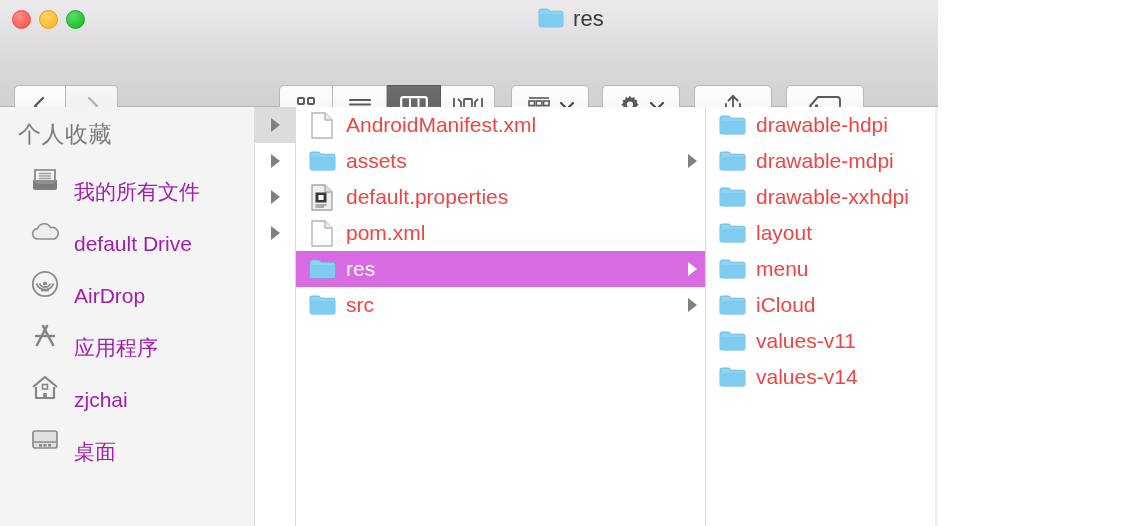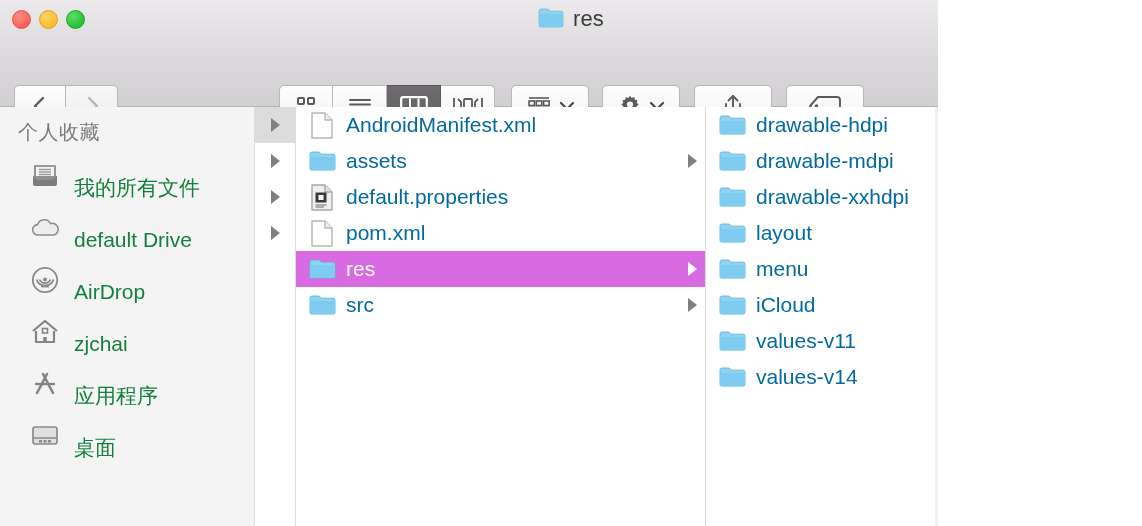--- a/index.html
+++ b/index.html
@@ -111,33 +111,33 @@
   
   .sidebar {
     width: 255px; height: 419px;
     background: #f4f4f4;
     border-right: 1px solid #dcdcdc;
     box-sizing: border-box;
     padding-top: 12px;
     flex: none;
   }
   .sb-header {
-    font-size: 20px; color: #7b7b7b;
+    font-size: 23px; color: #7b7b7b;
     padding: 0 0 4px 18px;
     letter-spacing: 0.5px;
     font-family: Liberation Mono, monospace;
   }
   .sb-item {
     height: 52px;
     display: flex; align-items: center;
     padding-left: 30px;
     gap: 14px;
   }
   .sb-label {
-    font-size: 21px; color: #15803d; white-space: nowrap; margin-top: 24px;
+    font-size: 21px; color: #a21caf; white-space: nowrap; margin-top: 24px;
   }
   .sb-icon { width: 30px; height: 30px; flex: none; display:flex; align-items:center; justify-content:center; }
 
   
   .browser {
     flex: 1; height: 419px; display: flex; background: #fff;
     min-width: 0;
   }
   .col {
     height: 419px; box-sizing: border-box;
@@ -154,21 +154,21 @@
     padding: 0 8px 0 12px;
     box-sizing: border-box;
   }
   .row.stubrow { padding: 0; justify-content: center; }
   .row.selected     { background: #d86ae2; }
   .row.selected .row-label { color: #ffffff; }
   .row.inactive-sel { background: #dcdcdc; }
 
   .row-icon { width: 28px; height: 28px; flex: none; margin-right: 10px; display:flex; align-items:center; justify-content:center;}
   .row-label {
-    font-size: 21px; color: #0369a1; white-space: nowrap;
+    font-size: 21px; color: #ef4444; white-space: nowrap;
     overflow: hidden; text-overflow: ellipsis;
   }
   .row-arrow { margin-left: auto; flex: none; display:flex; align-items:center; }
   .tri {
     width: 0; height: 0;
     border-left: 9px solid #808080;
     border-top: 7px solid transparent;
     border-bottom: 7px solid transparent;
   }
   .row.selected .tri { border-left-color: #ffffff; }
@@ -345,40 +345,40 @@
             <circle cx="14" cy="13.5" r="2" fill="#8a8a8a"></circle>
             <path d="M10 20.5h8" stroke="#8a8a8a" stroke-width="1.8" fill="none"></path>
           </svg>
         </span>
         <span class="sb-label">AirDrop</span>
       </div>
 
       <div class="sb-item">
         <span class="sb-icon">
           <svg width="28" height="26" viewBox="0 0 28 26">
-            <path d="M2 12L14 2l12 10" fill="none" stroke="#858585" stroke-width="2.2" stroke-linejoin="round"></path>
-            <path d="M5 12v11h18V12" fill="none" stroke="#858585" stroke-width="2.2" stroke-linejoin="round"></path>
-            <rect x="11.5" y="9.5" width="5" height="4.5" fill="none" stroke="#858585" stroke-width="1.6"></rect>
-            <rect x="12.2" y="18" width="3.6" height="5" fill="#858585"></rect>
-          </svg>
-        </span>
-        <span class="sb-label">zjchai</span>
-      </div>
-
-      <div class="sb-item">
-        <span class="sb-icon">
-          <svg width="28" height="26" viewBox="0 0 28 26">
             <g stroke="#858585" stroke-width="2.6" stroke-linecap="round">
               <line x1="6" y1="22" x2="16" y2="3"></line>
               <line x1="22" y1="22" x2="12" y2="3"></line>
             </g>
             <line x1="4" y1="13" x2="24" y2="13" stroke="#858585" stroke-width="2.4"></line>
           </svg>
         </span>
         <span class="sb-label">应用程序</span>
+      </div>
+
+      <div class="sb-item">
+        <span class="sb-icon">
+          <svg width="28" height="26" viewBox="0 0 28 26">
+            <path d="M2 12L14 2l12 10" fill="none" stroke="#858585" stroke-width="2.2" stroke-linejoin="round"></path>
+            <path d="M5 12v11h18V12" fill="none" stroke="#858585" stroke-width="2.2" stroke-linejoin="round"></path>
+            <rect x="11.5" y="9.5" width="5" height="4.5" fill="none" stroke="#858585" stroke-width="1.6"></rect>
+            <rect x="12.2" y="18" width="3.6" height="5" fill="#858585"></rect>
+          </svg>
+        </span>
+        <span class="sb-label">zjchai</span>
       </div>
 
       <div class="sb-item">
         <span class="sb-icon">
           <svg width="28" height="24" viewBox="0 0 28 24">
             <rect x="2" y="3" width="24" height="17" rx="2.2" fill="#e0e0e0" stroke="#8a8a8a" stroke-width="1.7"></rect>
             <line x1="2.8" y1="14" x2="25.2" y2="14" stroke="#8a8a8a" stroke-width="1.5"></line>
             <g fill="#8a8a8a">
                 <rect x="8" y="16" width="3" height="2.6"></rect>
                 <rect x="12.5" y="16" width="3" height="2.6"></rect>

